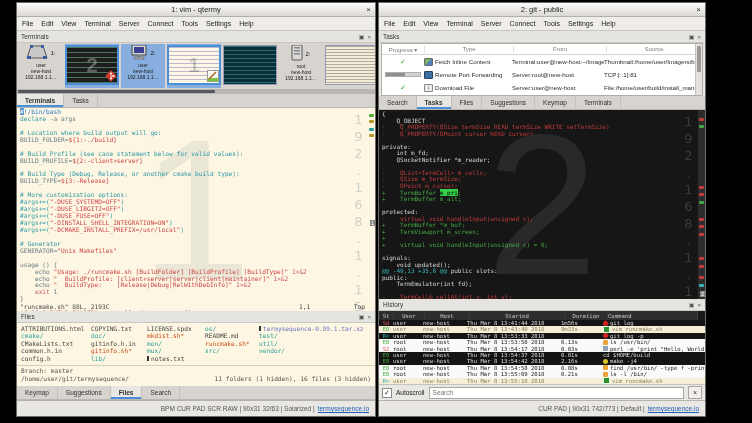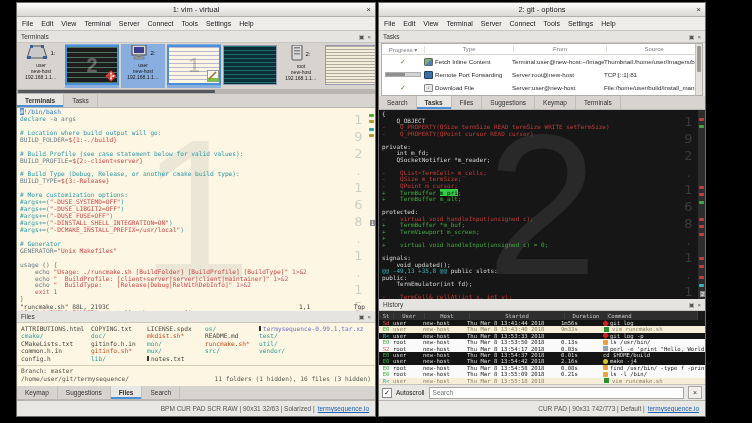--- a/index.html
+++ b/index.html
@@ -154,21 +154,21 @@
   .xbtn{width:12px;height:11px;border:1px solid #a9a6a2;background:#f2f0ec;font-size:7px;
         display:flex;align-items:center;justify-content:center;color:#333;}
 </style>
 </head>
 <body>
 
 <div class="desktop">
 
   <div class="window" id="lw">
     <div class="titlebar">
-      <span>1: vim - virtual</span>
+      <span>1: vim - qtermy</span>
       <span class="close">×</span>
     </div>
     <div class="menubar" id="lw-menu">
         <span class="menu-item">File</span>
         <span class="menu-item">Edit</span>
         <span class="menu-item">View</span>
         <span class="menu-item">Terminal</span>
         <span class="menu-item">Server</span>
         <span class="menu-item">Connect</span>
         <span class="menu-item">Tools</span>
@@ -351,21 +351,21 @@
       </div>
 
     <div class="statusbar">
       <span>BPM CUR PAD SCR RAW | 90x31 32/63 | Solarized |</span>
       <a href="#">termysequence.io</a>
     </div>
   </div>
 
   <div class="window" id="rw">
     <div class="titlebar">
-      <span>2: git - options</span>
+      <span>2: git - public</span>
       <span class="close">×</span>
     </div>
     <div class="menubar" id="rw-menu">
         <span class="menu-item">File</span>
         <span class="menu-item">Edit</span>
         <span class="menu-item">View</span>
         <span class="menu-item">Terminal</span>
         <span class="menu-item">Server</span>
         <span class="menu-item">Connect</span>
         <span class="menu-item">Tools</span>

